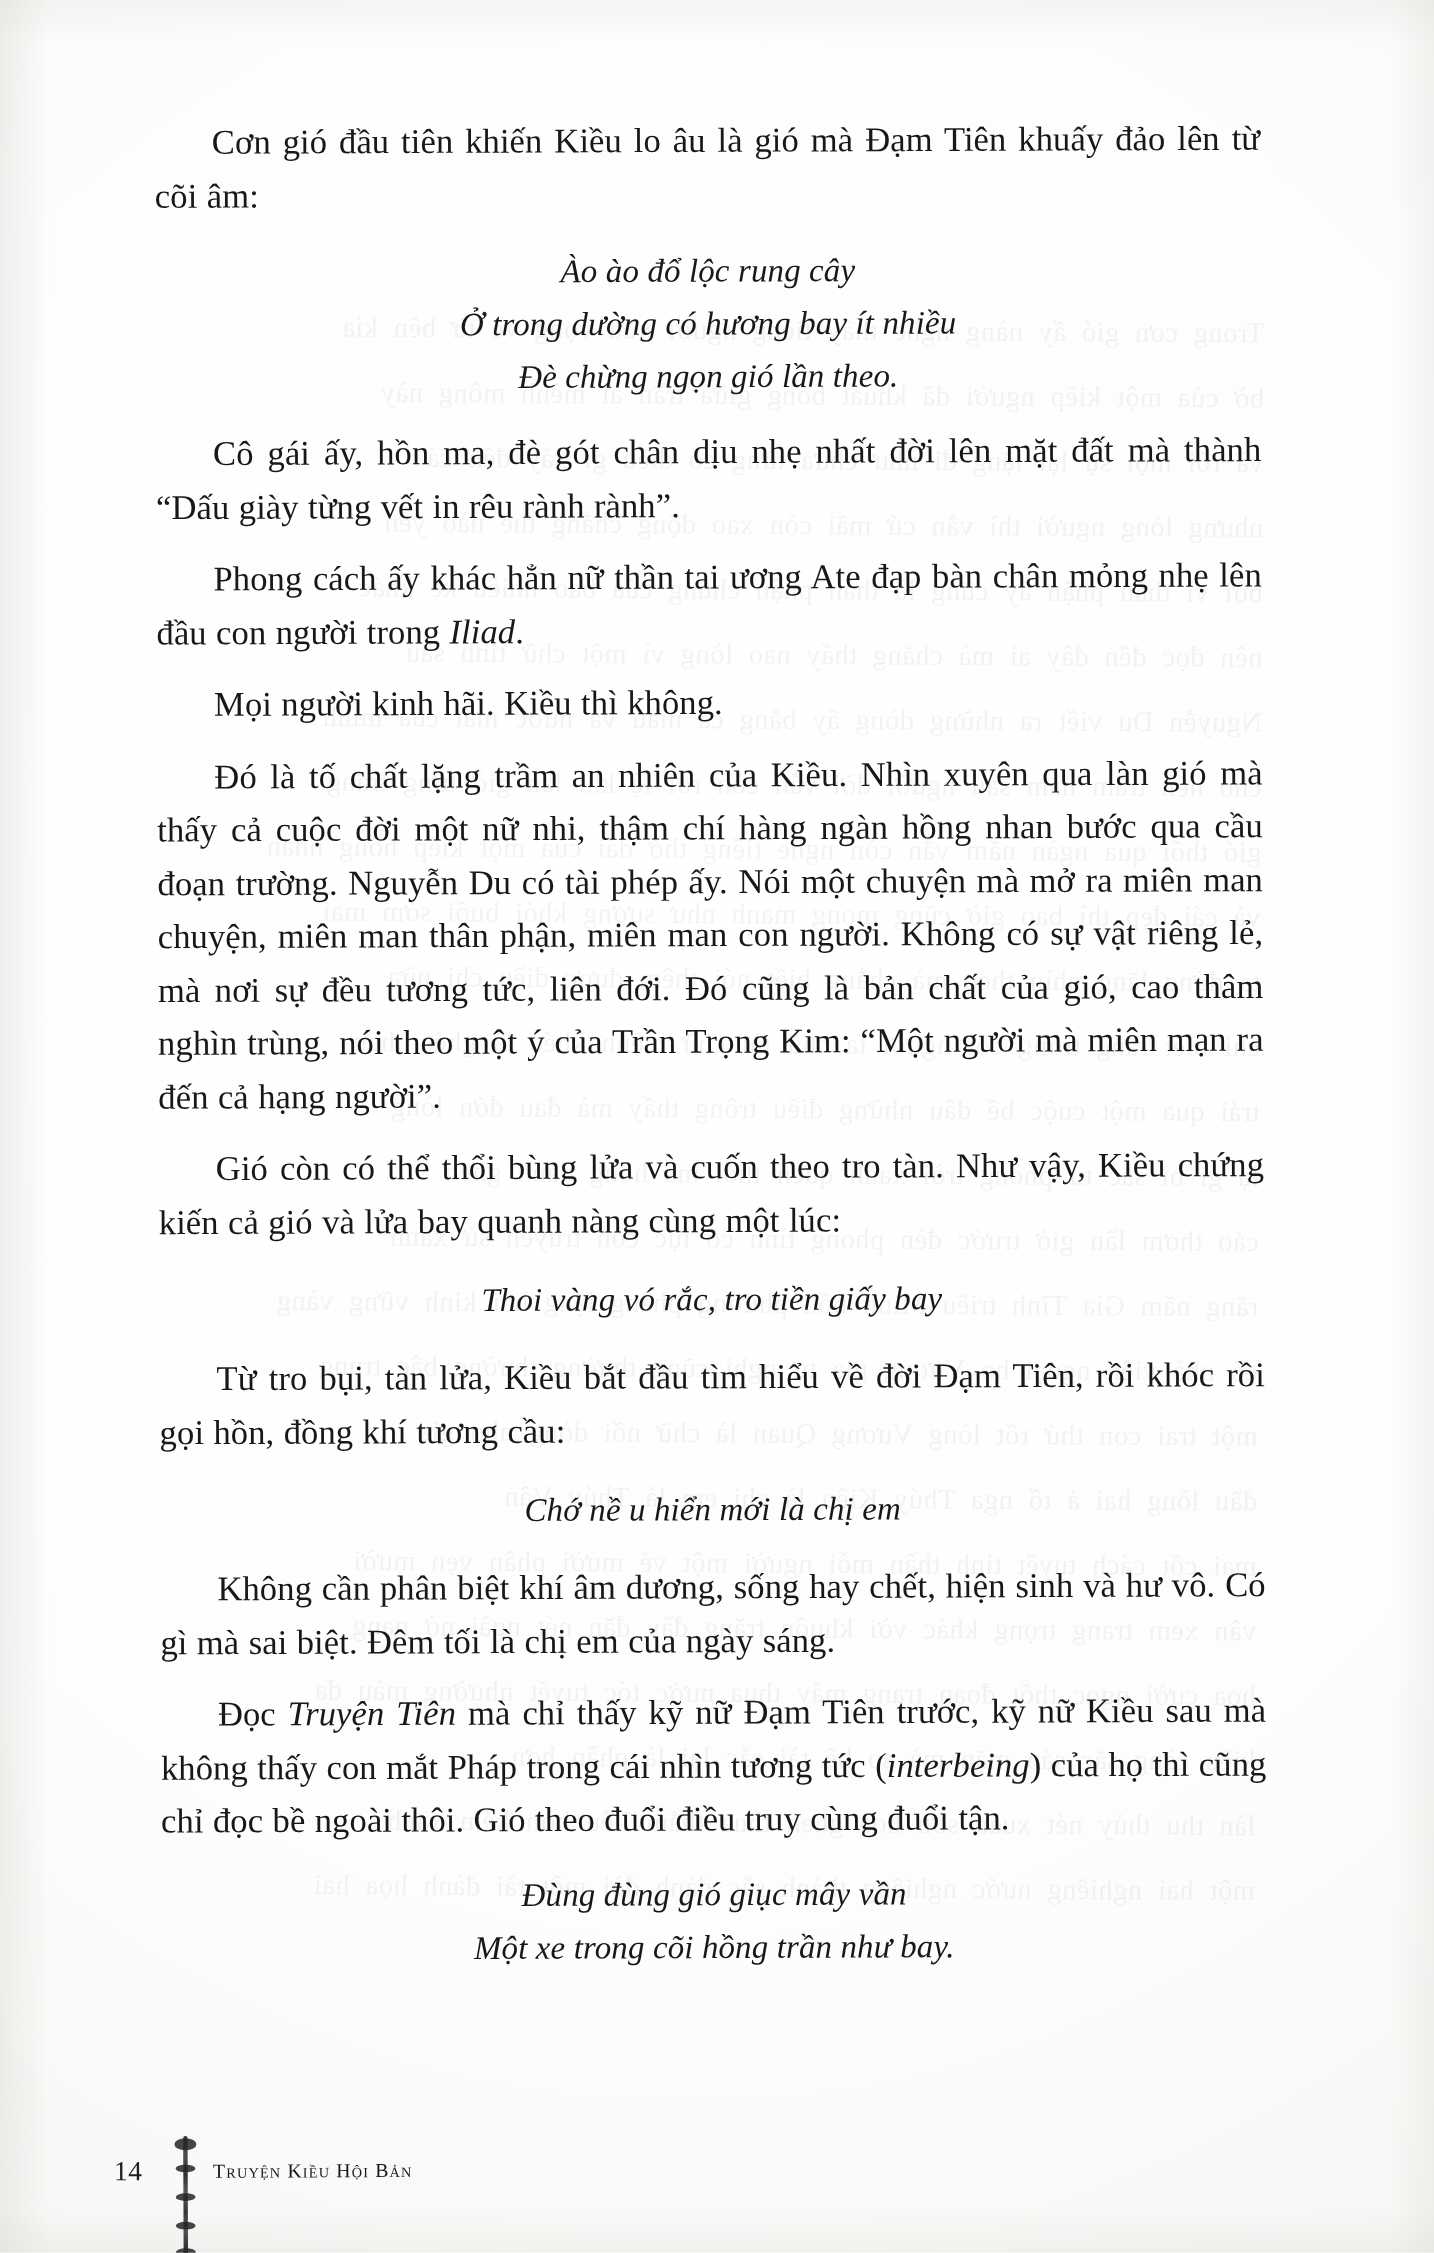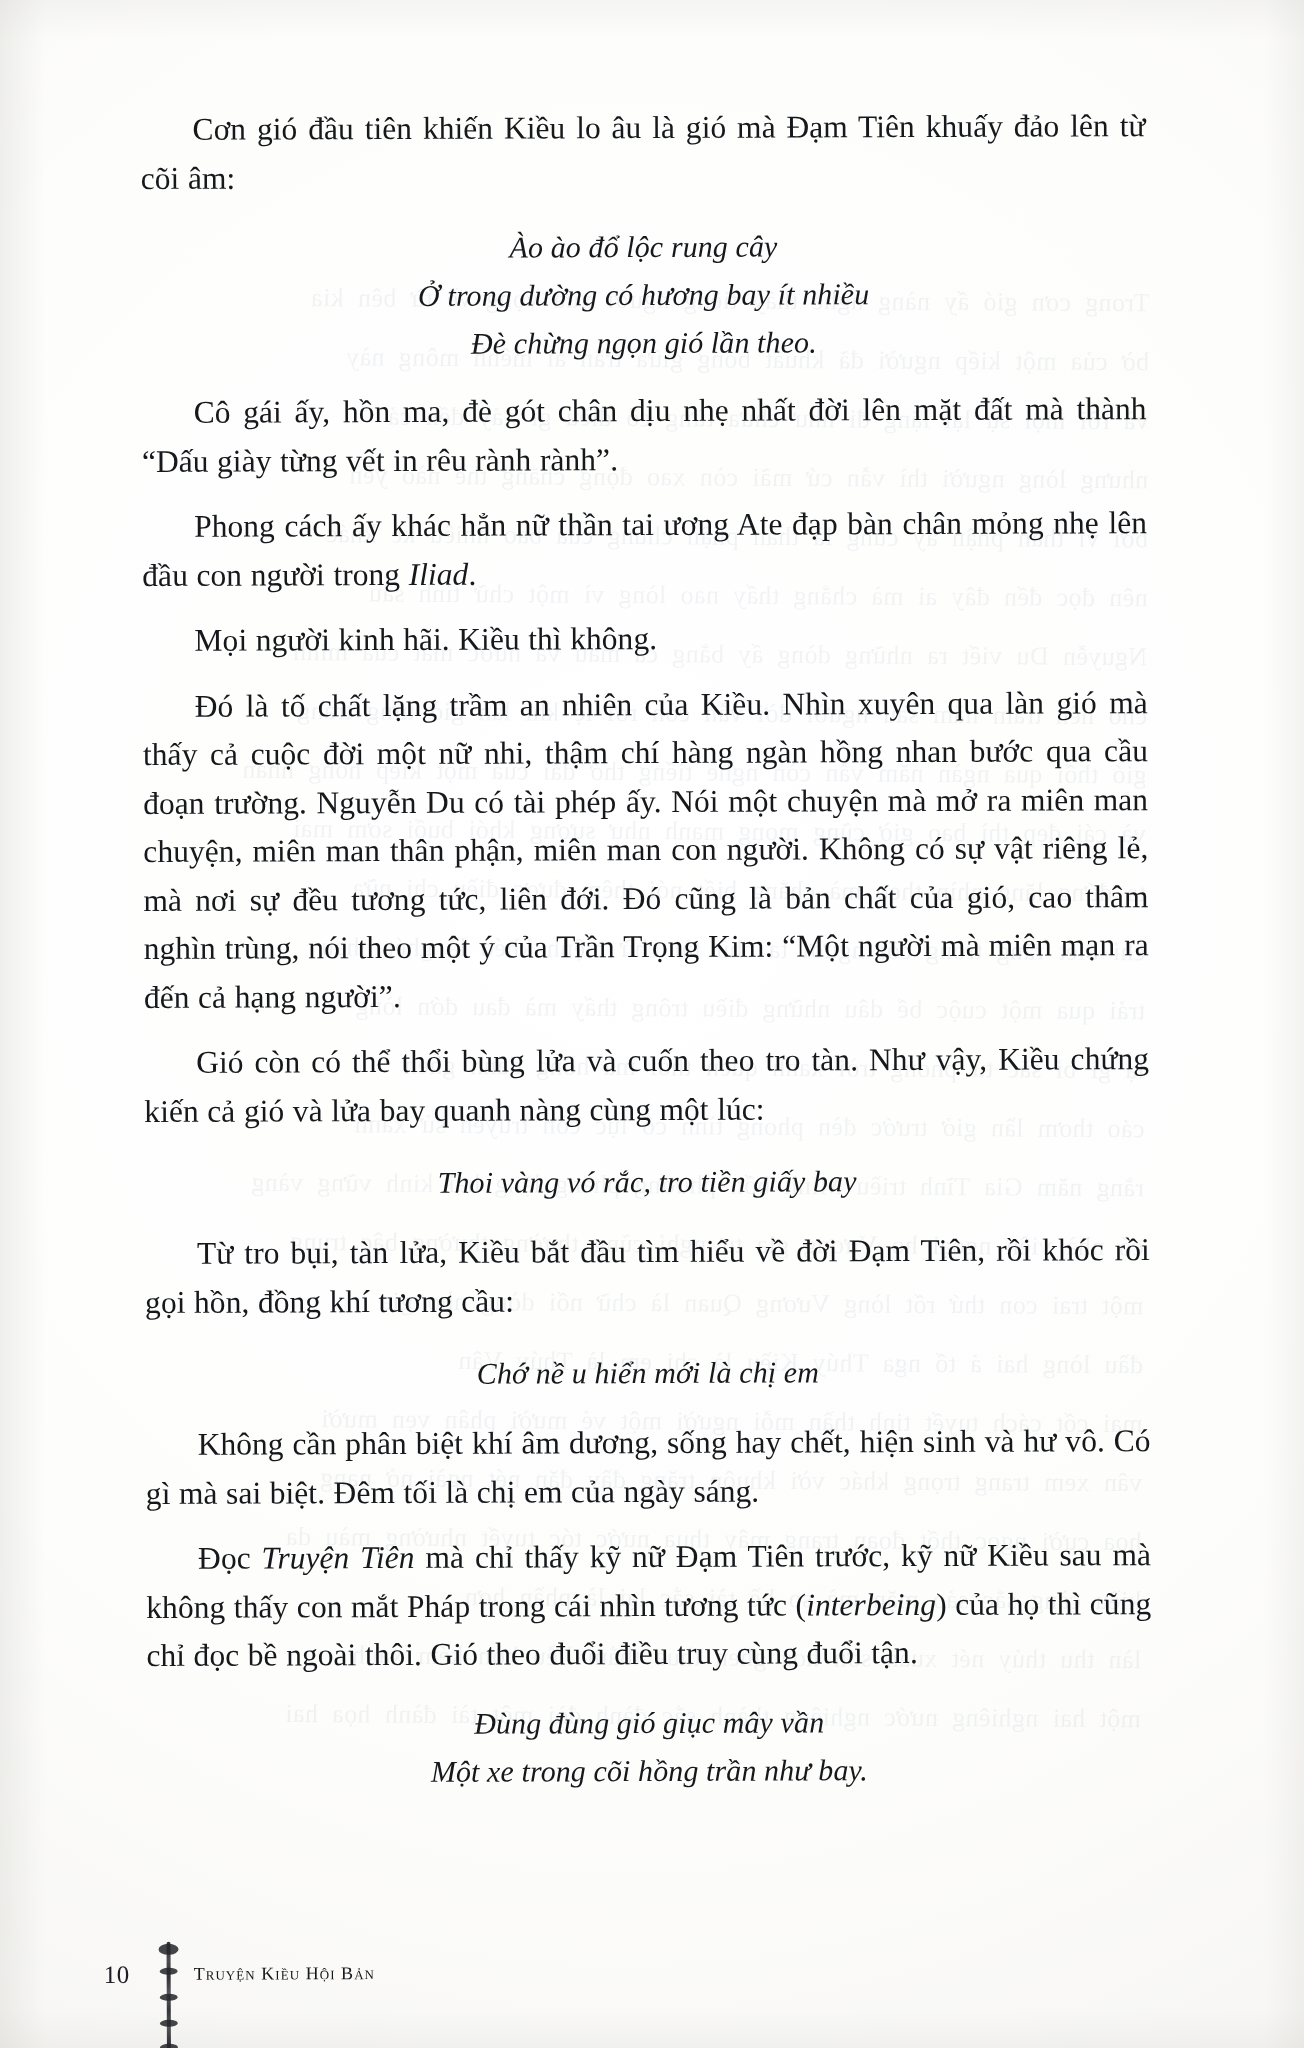--- a/index.html
+++ b/index.html
@@ -233,21 +233,21 @@
       <p class="para"><span>Đọc </span><em class="ital">Truyện Tiên</em><span> mà chỉ thấy kỹ nữ Đạm Tiên trước, kỹ nữ Kiều sau mà không thấy con mắt Pháp trong cái nhìn tương tức (</span><em class="ital">interbeing</em><span>) của họ thì cũng chỉ đọc bề ngoài thôi. Gió theo đuổi điều truy cùng đuổi tận.</span></p>
 
       <div class="verse-block tight">
         <p class="verse l1">Đùng đùng gió giục mây vần</p>
         <p class="verse l2">Một xe trong cõi hồng trần như bay.</p>
       </div>
 
     </div>
 
     <div class="footer">
-      <span class="folio">10</span>
+      <span class="folio">14</span>
       <span class="ornament" aria-hidden="true">
         <span class="stem"></span>
         <span class="knot k1"></span>
         <span class="knot k2"></span>
         <span class="knot k3"></span>
         <span class="knot k4"></span>
         <span class="knot k5"></span>
       </span>
       <span class="running-head">Truyện Kiều Hội Bản</span>
     </div>

